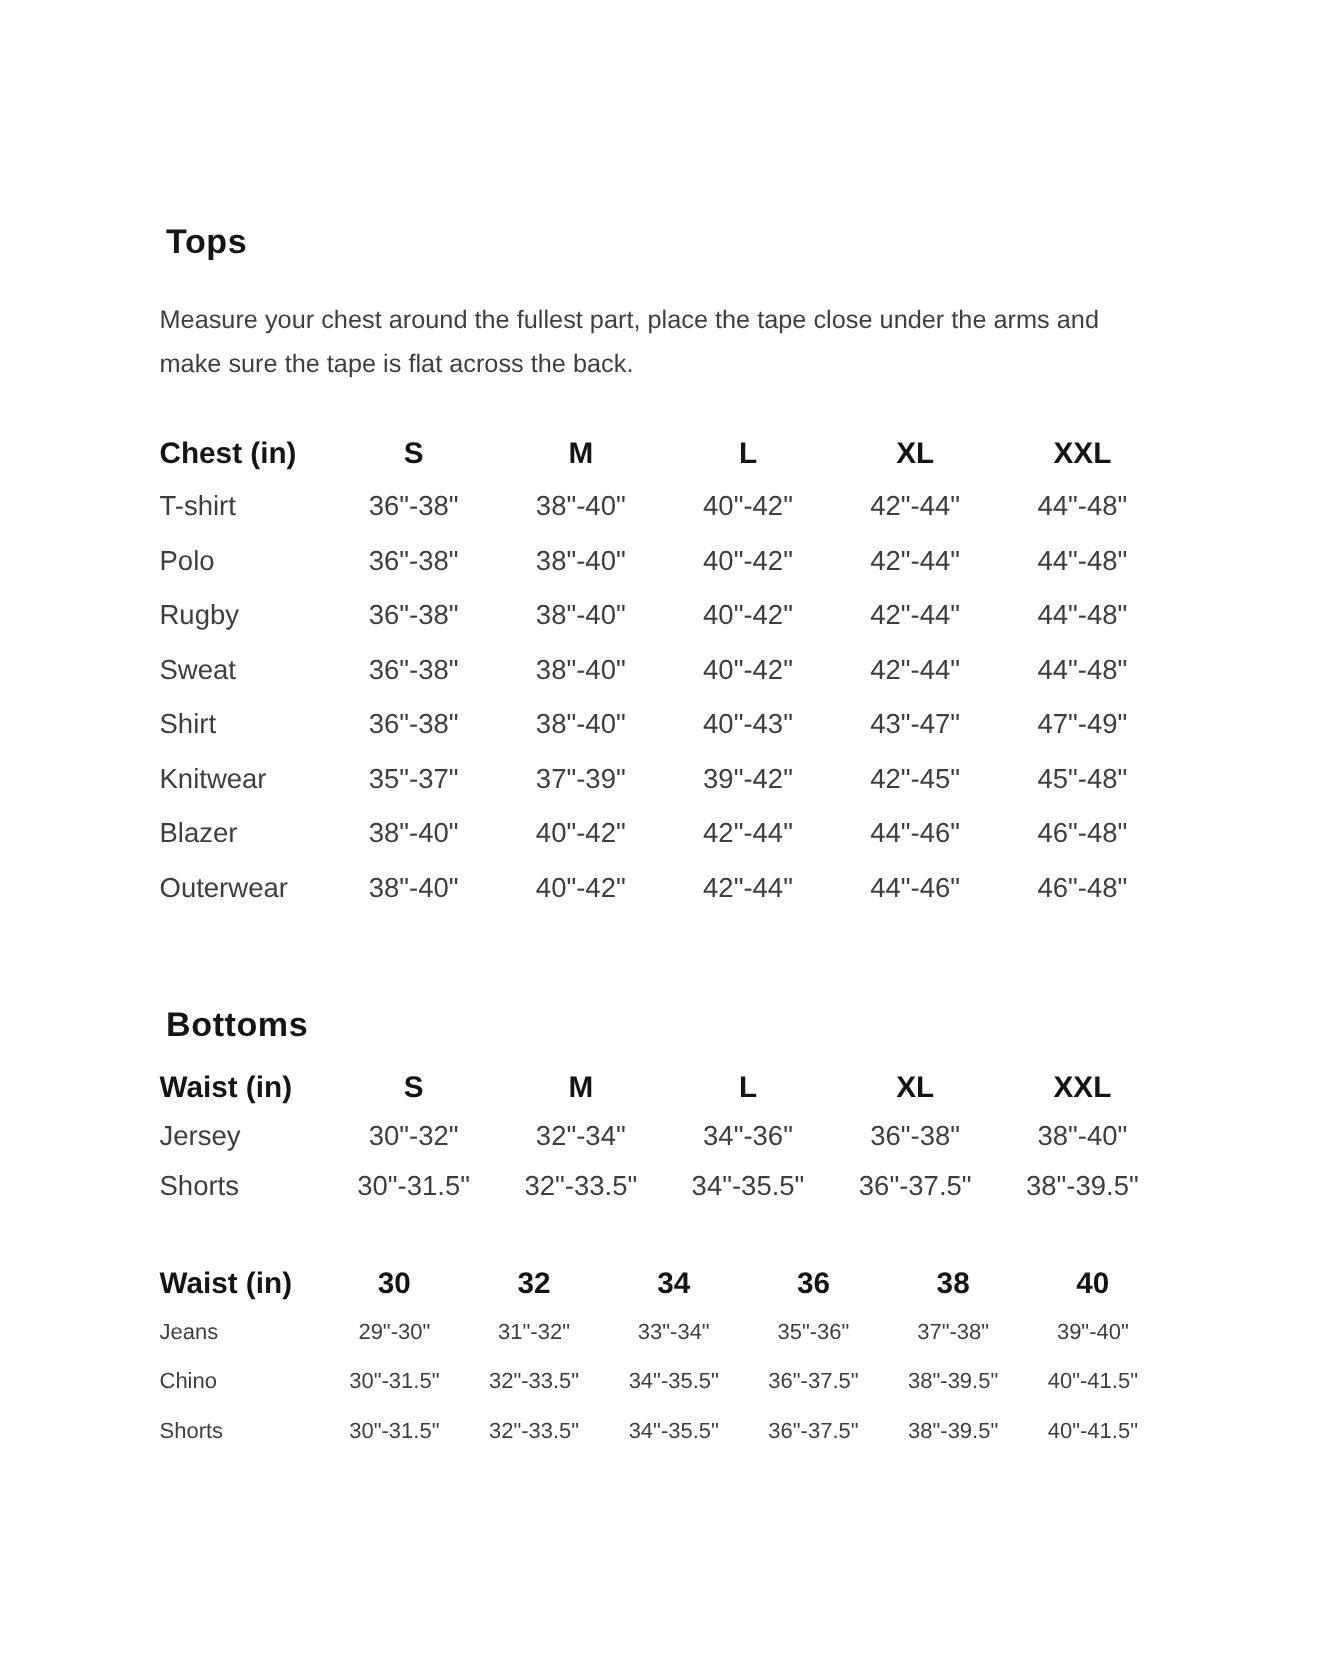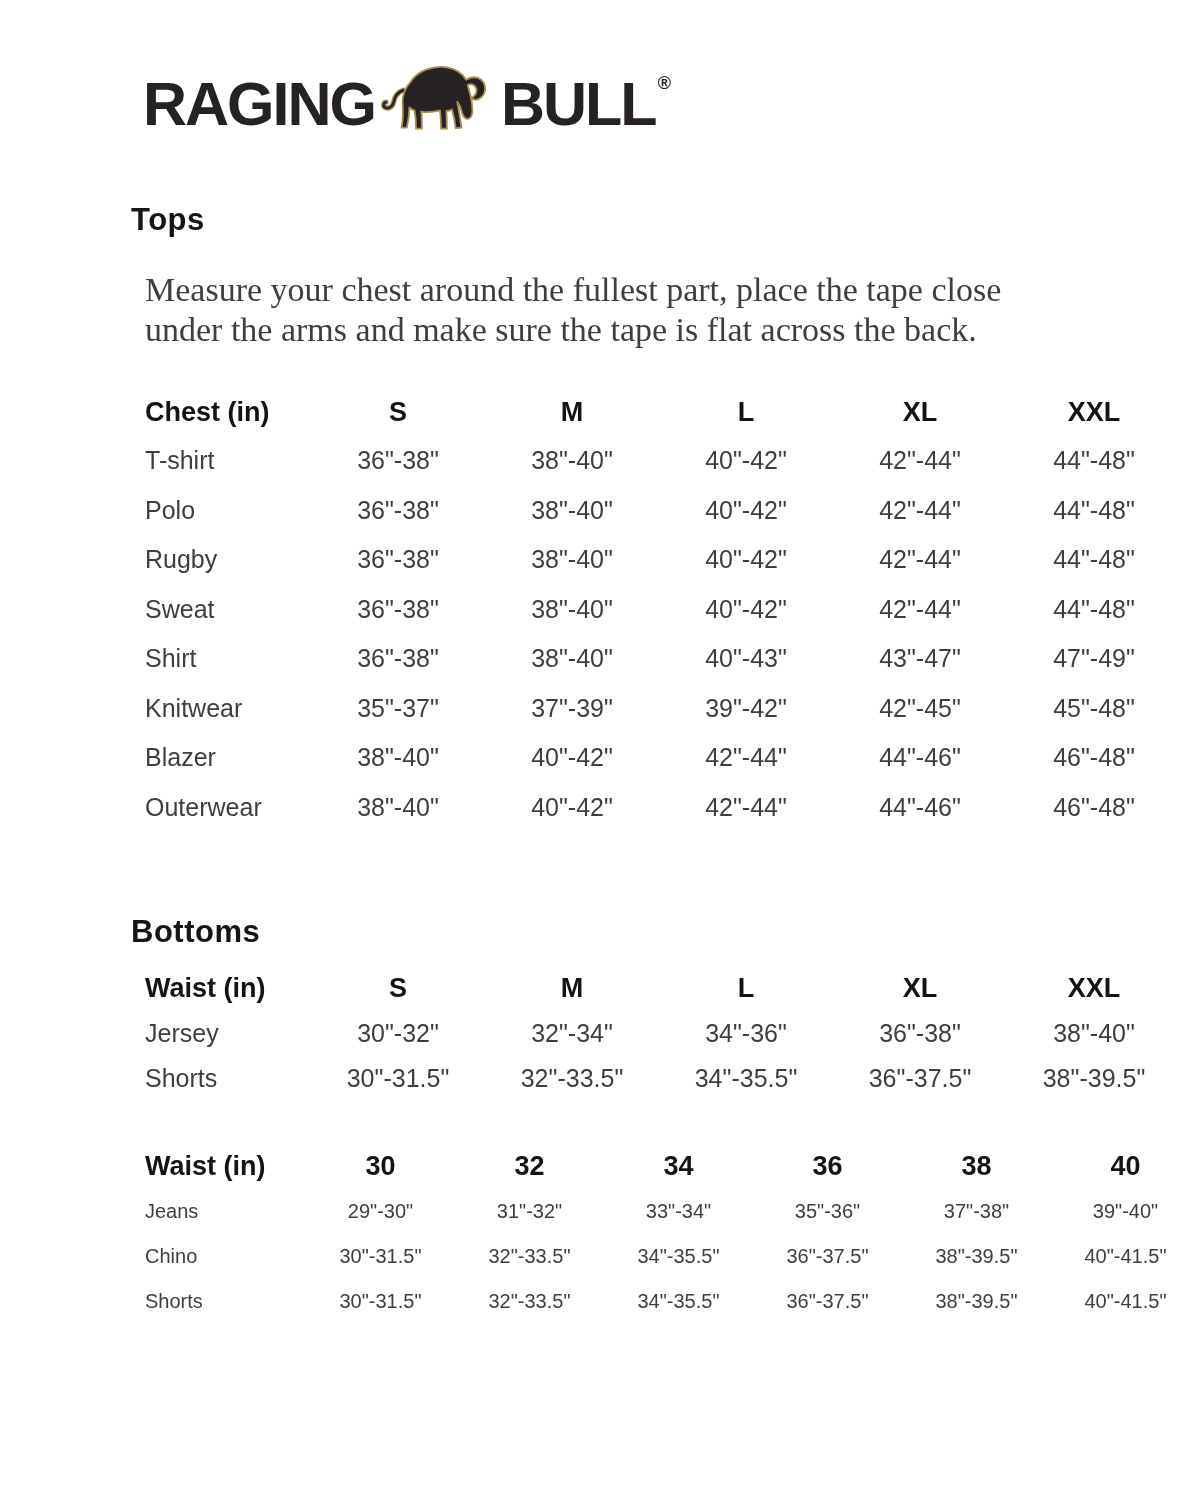--- a/index.html
+++ b/index.html
@@ -42,43 +42,42 @@
     margin-top: 16px;
     margin-left: 2px;
     font-size: 18px;
     font-weight: 700;
     color: #262223;
   }
 
   
   .section-heading {
     position: absolute;
-    left: 131px;
+    left: 151px;
     font-size: 31px;
     font-weight: 800;
     letter-spacing: 0.5px;
     color: #151515;
   }
   #tops-heading { top: 202px; }
   #bottoms-heading { top: 894px; margin-top: 20px; }
 
   .description {
     position: absolute;
     left: 145px;
     top: 270px;
     max-width: 900px;
-    font-size: 34px;
+    font-size: 23px;
     line-height: 40px;
     color: #3e3e3e;
-    font-family: Liberation Serif, serif;
   }
 
   
   .table { position: absolute; left: 145px; }
-  .row { display: grid; align-items: center; gap: 22px; }
+  .row { display: grid; align-items: center; }
   .t5 .row { grid-template-columns: 155px repeat(5, 152px); }
   .t6 .row { grid-template-columns: 150px repeat(6, 127px); }
   .t3 .row { grid-template-columns: 225px repeat(3, 228px); }
 
   .cell { text-align: center; font-size: 25px; color: #3e3e3e; white-space: nowrap; }
   .t6 .cell { font-size: 20px; }
   .cell.label { text-align: left; }
   .row.head .cell {
     font-weight: 800;
     font-size: 27px;
@@ -99,59 +98,20 @@
 
   #leg-length-table { top: 1368px; }
   #leg-length-table .row.head { height: 46px; }
   #leg-length-table .row.data { height: 50px; }
 </style>
 </head>
 <body>
 
 <div class="page">
 
-  <header class="logo">
-    <span class="logo-word">RAGING</span>
-    <svg viewBox="0 0 230 150" aria-hidden="true">
-
-      <path d="M46,60 C36,64 30,72 28,82 C26,92 18,97 11,93 C7,90 8,84 13,83" fill="none" stroke="#a88c52" stroke-width="10" stroke-linecap="round"></path>
-      <path d="M46,60 C36,64 30,72 28,82 C26,92 18,97 11,93 C7,90 8,84 13,83" fill="none" stroke="#262223" stroke-width="5" stroke-linecap="round"></path>
-
-      <path d="M62,42
-               C75,22 105,12 130,16
-               C148,19 160,28 167,40
-               C176,34 188,33 196,40
-               C206,49 206,64 197,73
-               C191,79 182,80 177,75
-               C183,72 188,66 187,58
-               C185,49 177,46 170,50
-               C174,63 178,78 179,93
-               C180,104 178,113 171,115
-               C165,116 161,110 159,102
-               C157,94 154,87 150,82
-               C153,98 156,116 158,132
-               L147,133
-               C146,120 143,107 140,97
-               C137,99 133,100 129,100
-               C130,112 130,123 130,134
-               L119,134
-               C119,122 118,110 117,99
-               C104,102 90,103 81,101
-               C82,112 82,123 82,134
-               L71,134
-               C71,121 70,109 68,99
-               C64,98 61,96 58,93
-               C58,106 56,120 53,132
-               L43,132
-               C46,117 46,100 45,85
-               C44,72 50,55 62,42 Z" fill="#262223" stroke="#a88c52" stroke-width="3.5" stroke-linejoin="round"></path>
-    </svg>
-    <span class="logo-word">BULL</span>
-    <span class="reg">®</span>
-  </header>
 
   <h2 class="section-heading" id="tops-heading">Tops</h2>
   <p class="description">Measure your chest around the fullest part, place the tape close under the arms and make sure the tape is flat across the back.</p>
 
   <div class="table t5" id="chest-table">
     <div class="row head">
       <div class="cell label">Chest (in)</div>
       <div class="cell">S</div>
       <div class="cell">M</div>
       <div class="cell">L</div>

